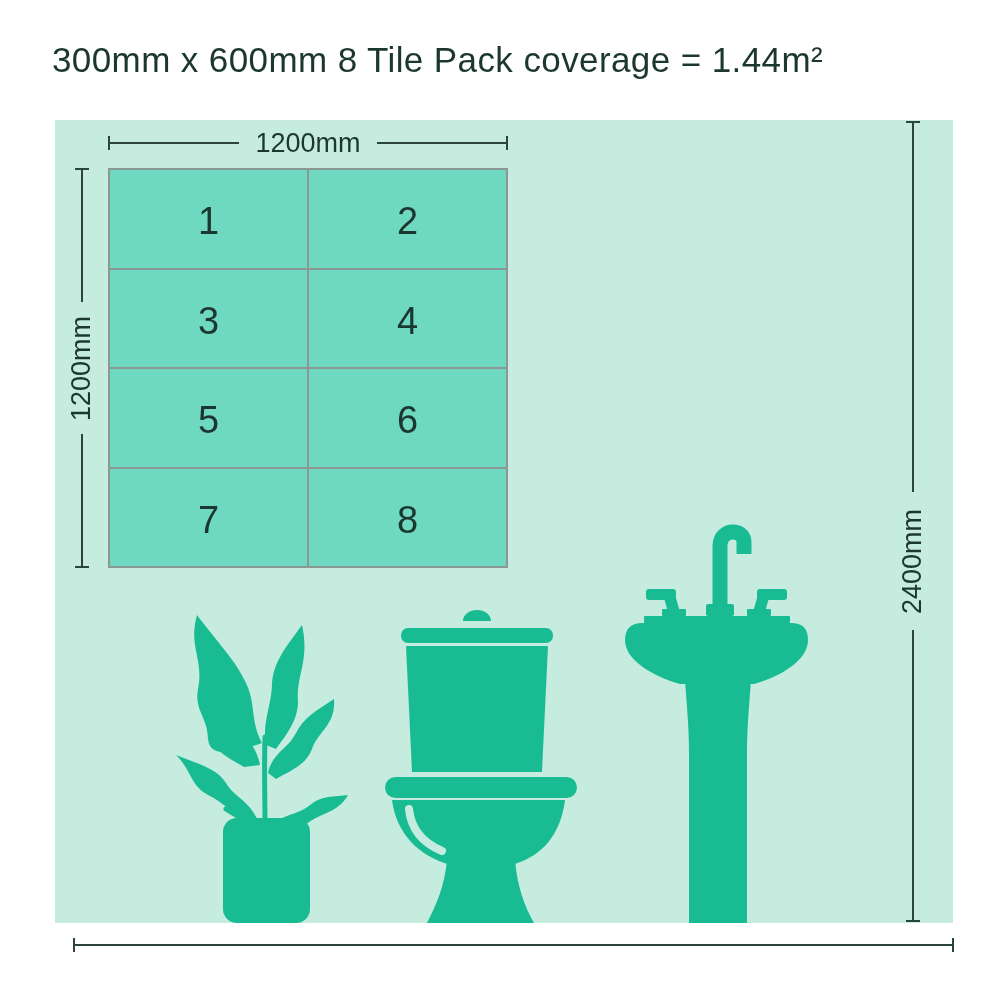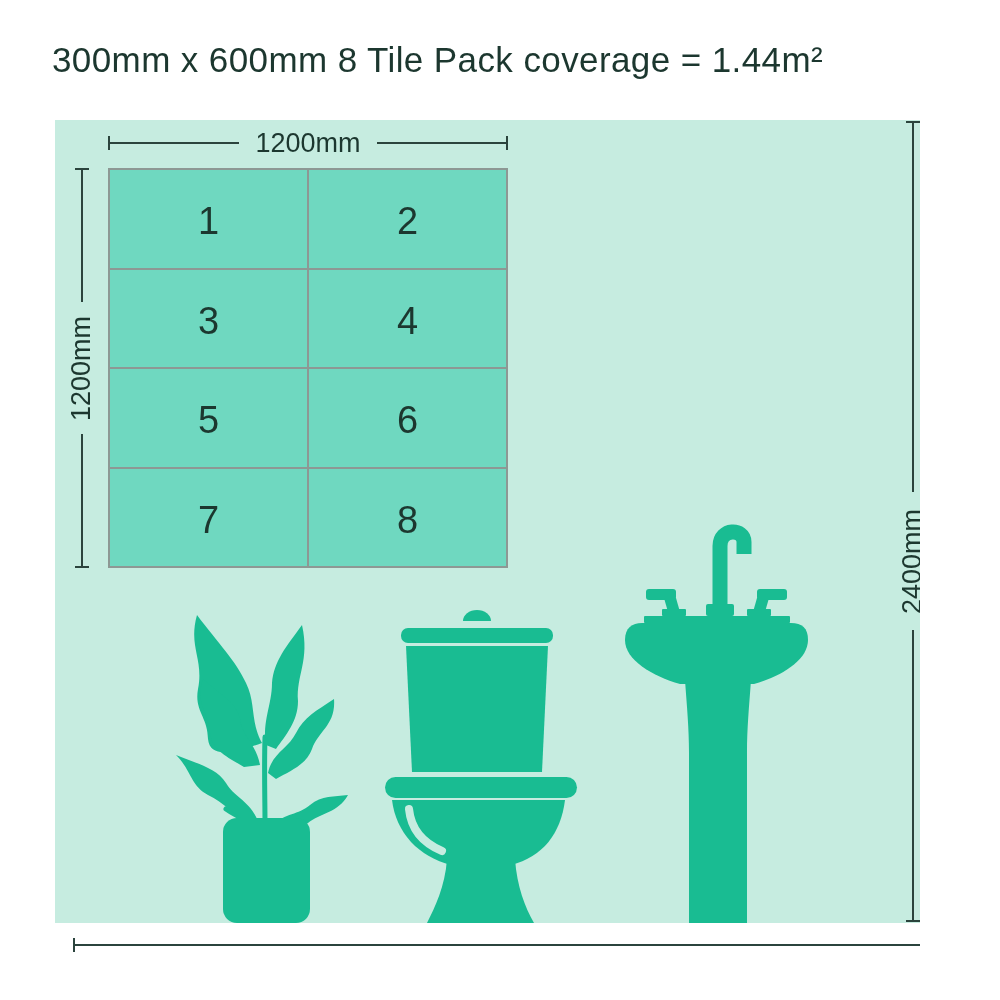--- a/index.html
+++ b/index.html
@@ -1,17 +1,17 @@
 <!DOCTYPE html>
 <html><head>
 <meta charset="utf-8">
 <style>
   html,body { margin:0; padding:0; background:#ffffff; }
   .page {
-    position:relative; width:920px; height:1000px; overflow:hidden;
+    position:relative; width:1000px; height:1000px; overflow:hidden;
     background:#ffffff; font-family:"Liberation Sans", sans-serif;
     color:#1c372f;
   }
   .title {
     position:absolute; left:52px; top:40px; margin:0;
     font-size:35px; font-weight:400; letter-spacing:0.4px; color:#1c372f;
   }
   .room {
     position:absolute; left:55px; top:120px; width:898px; height:803px;
     background:#c6ece0; z-index:1;

